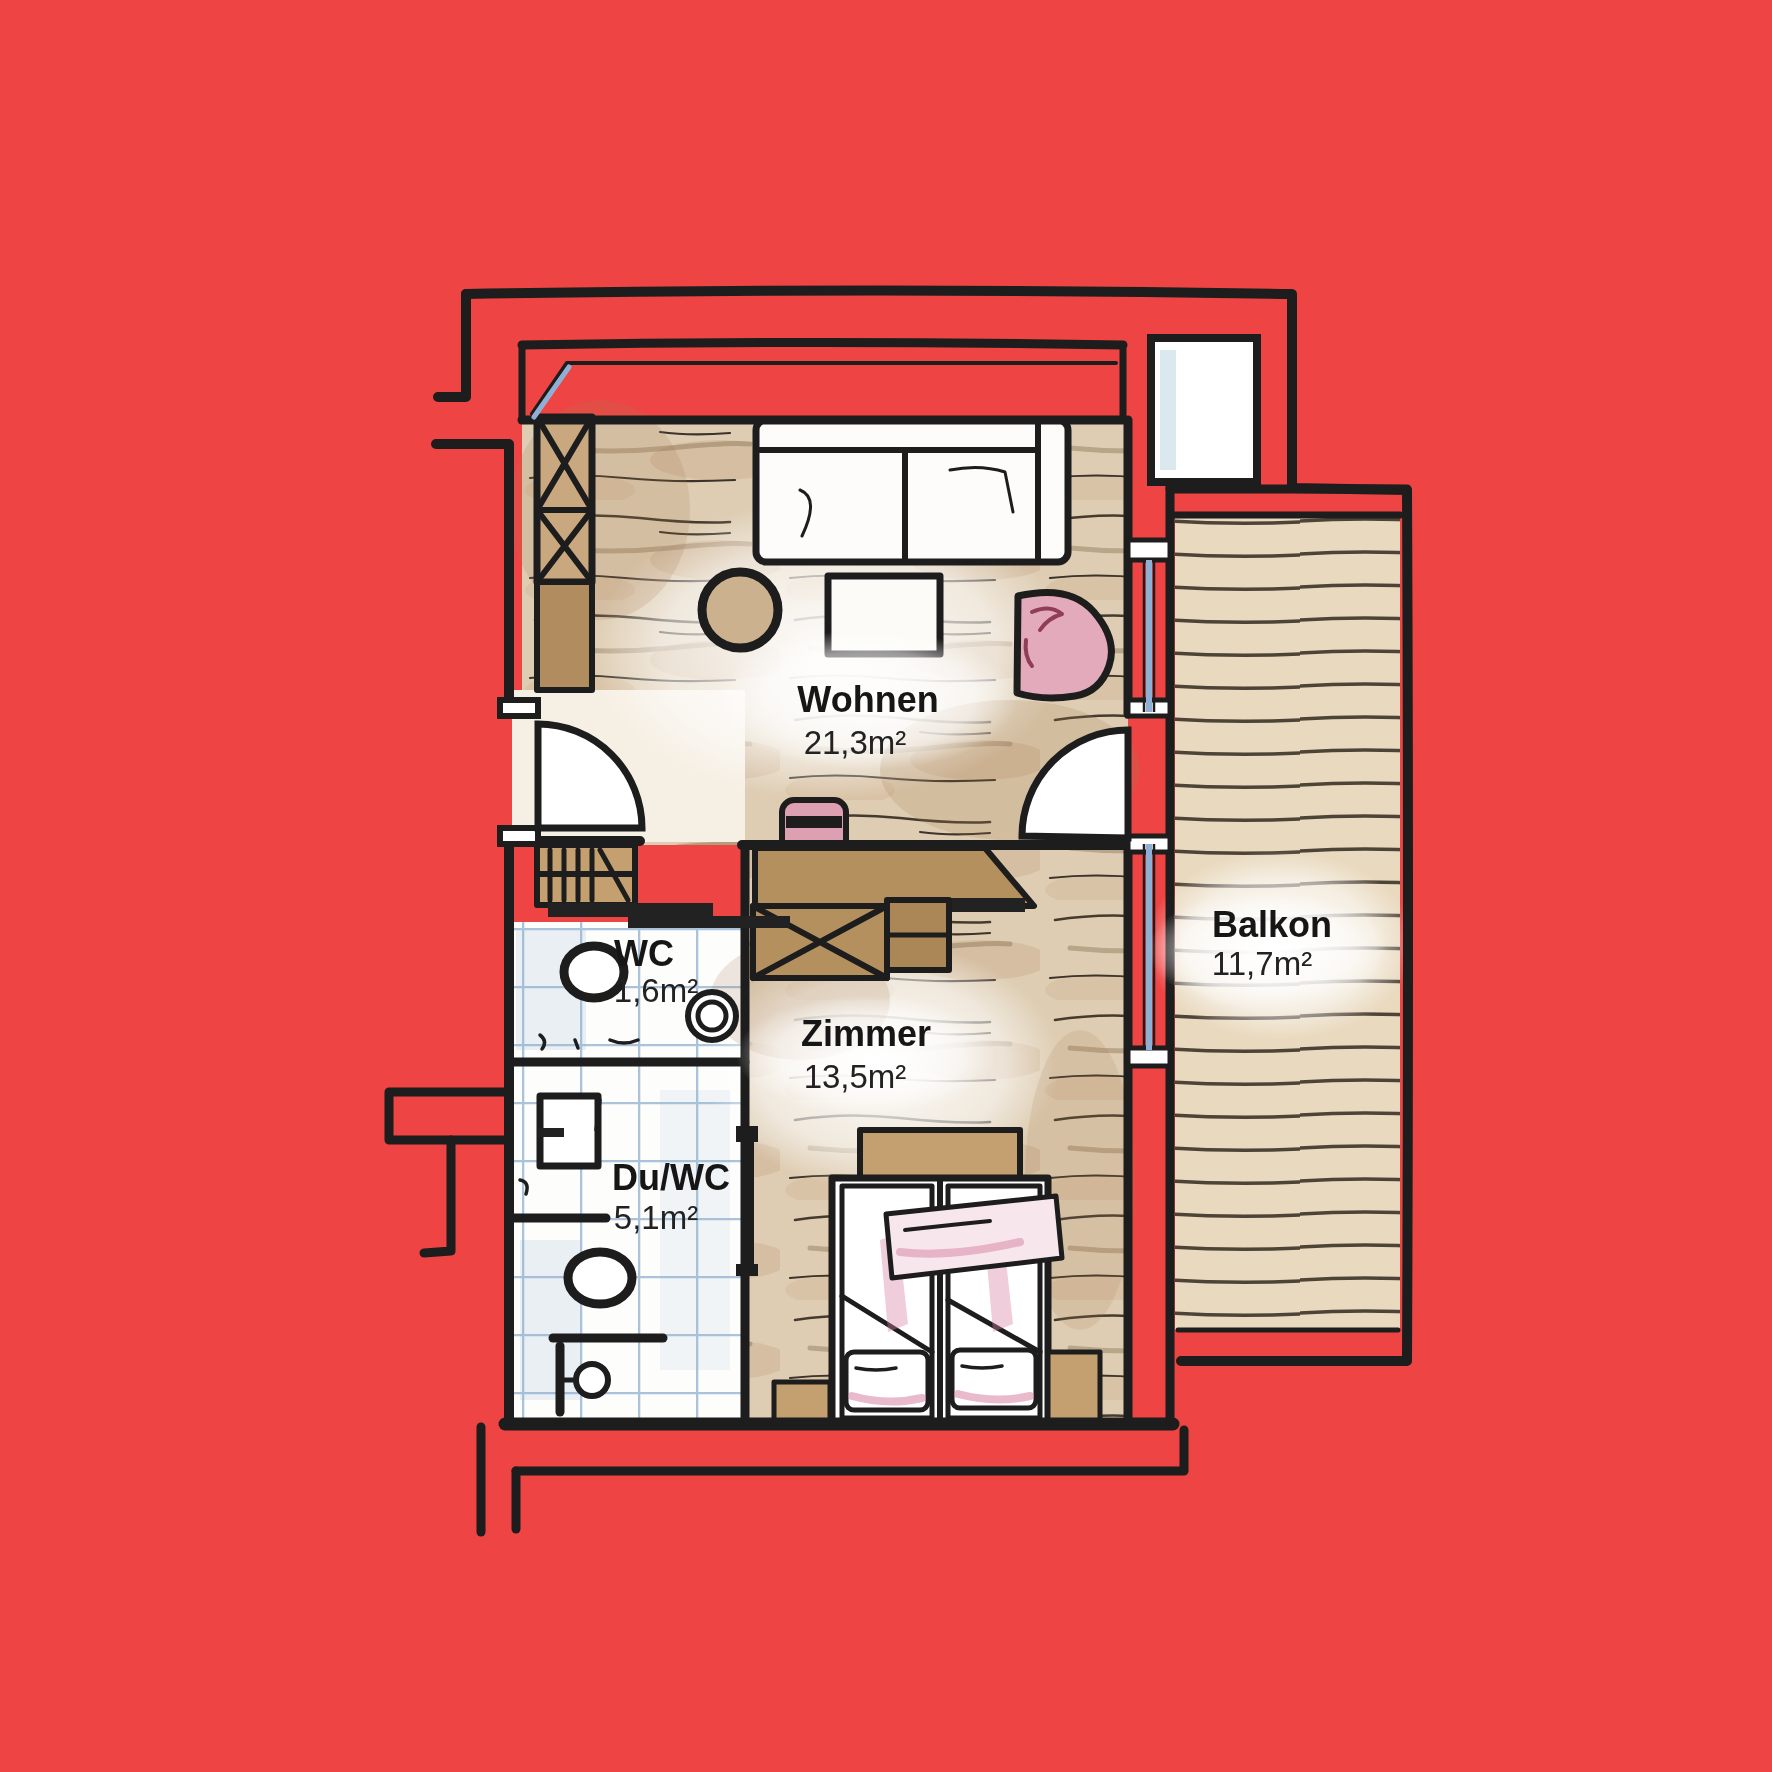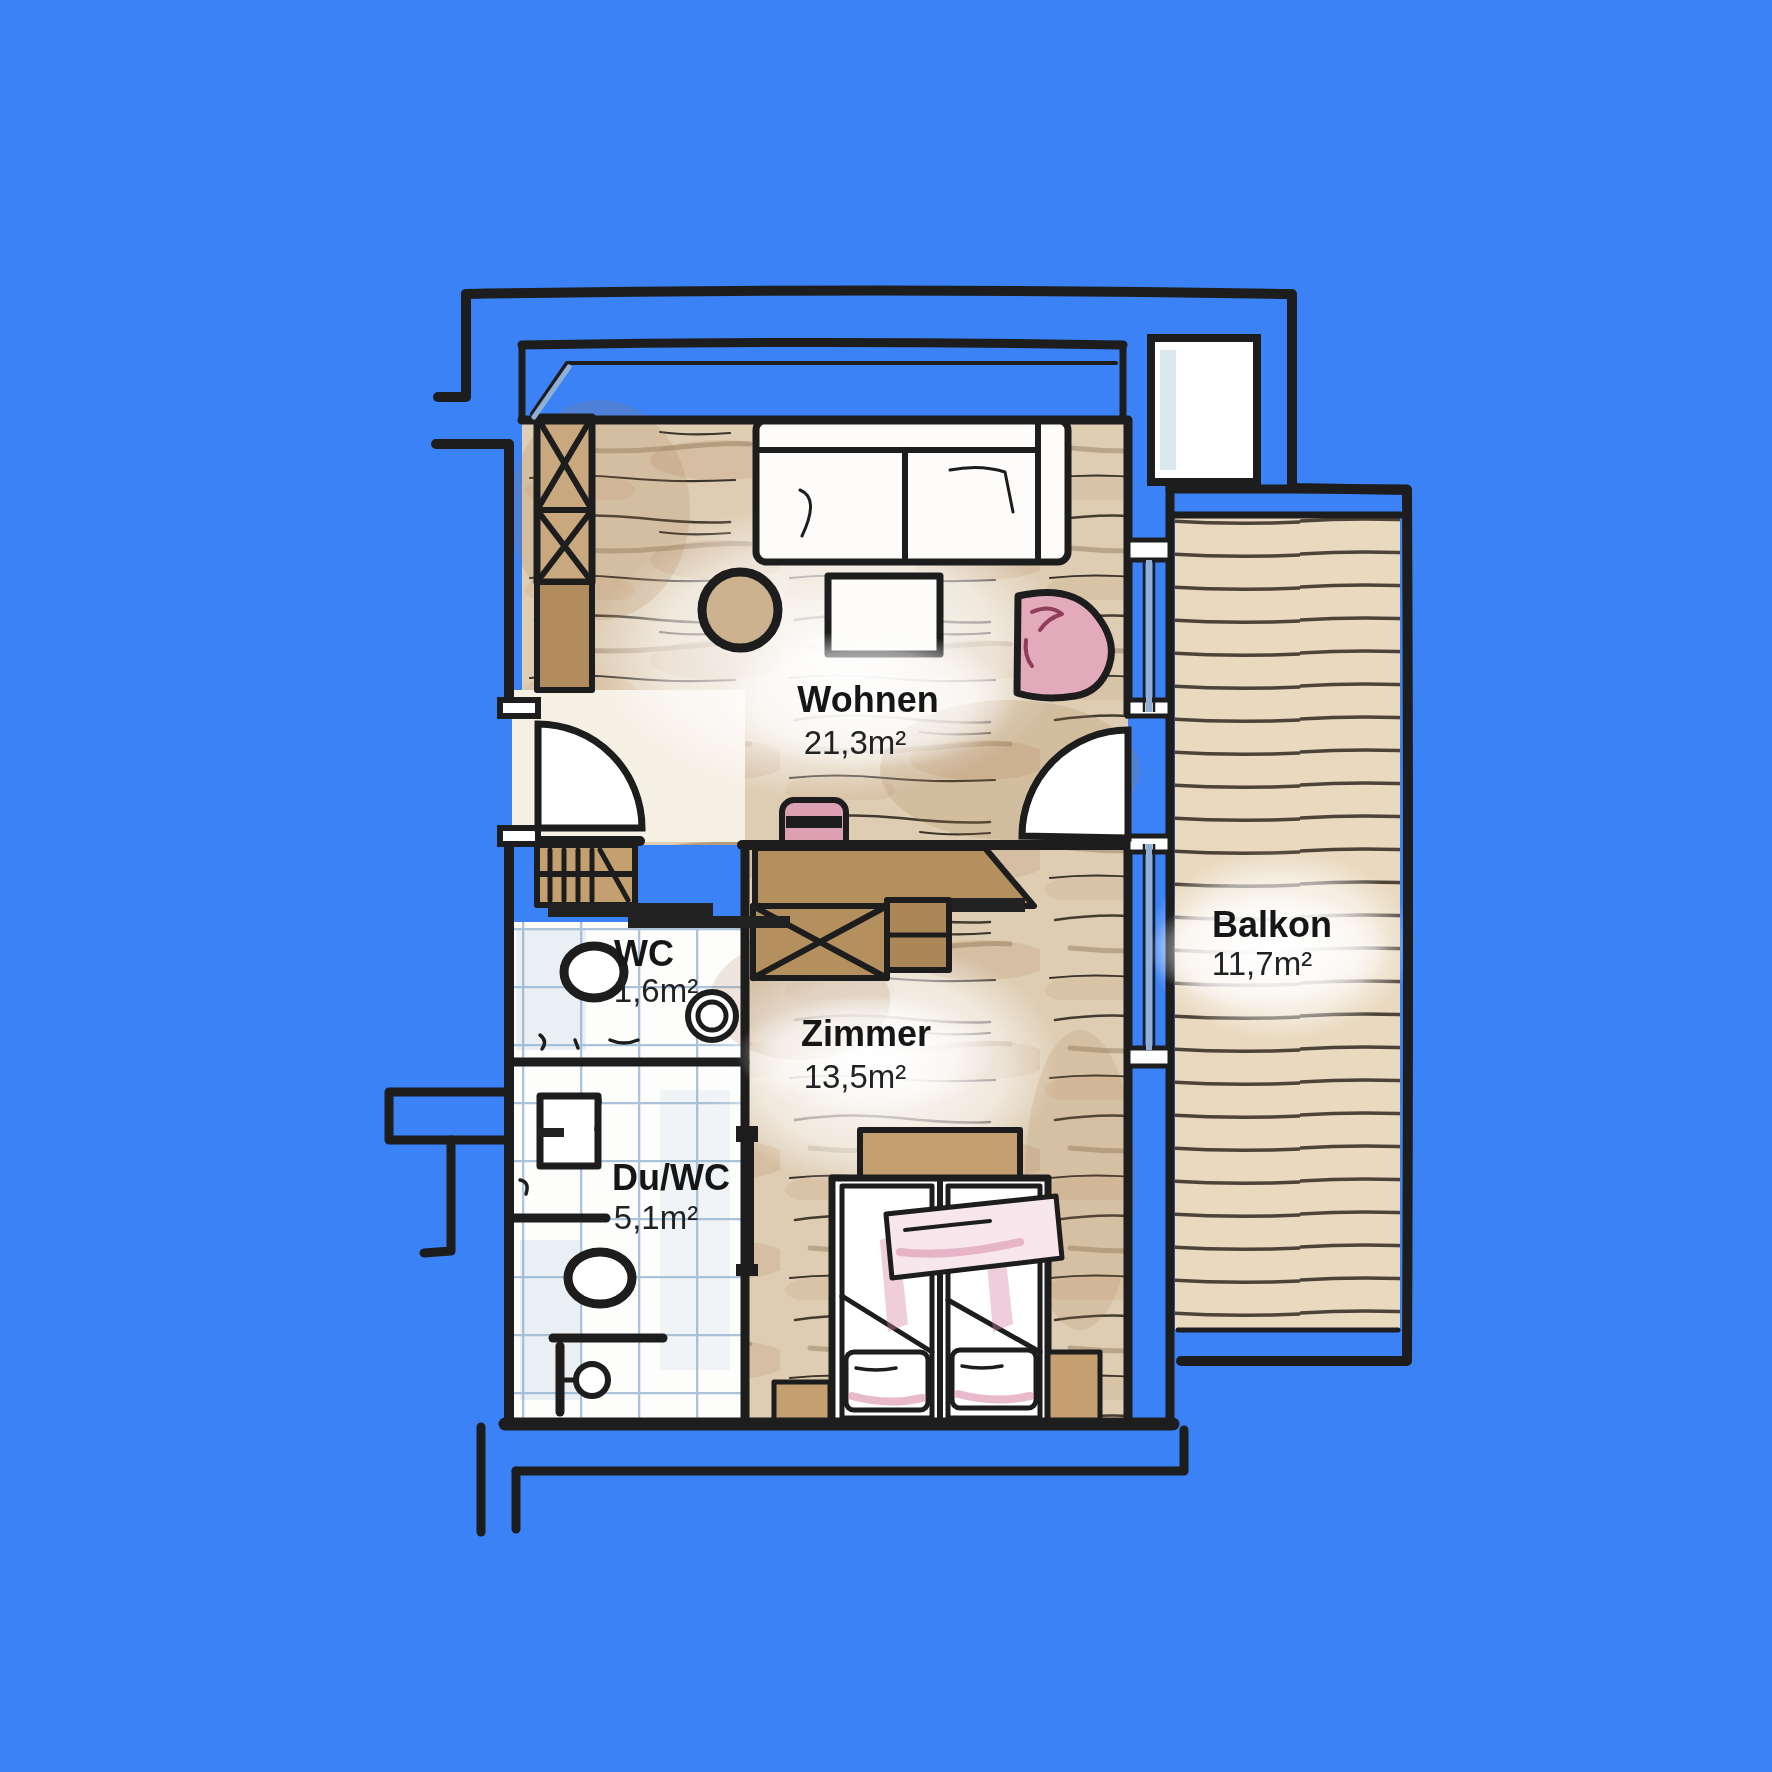--- a/index.html
+++ b/index.html
@@ -1,16 +1,16 @@
 <!DOCTYPE html>
 <html><head>
 <meta charset="utf-8">
 <style>
   html,body{margin:0;padding:0;background:#ffffff;}
-  .page{position:relative;width:1772px;height:1772px;background:#3b82f6;overflow:hidden;
+  .page{position:relative;width:1772px;height:1772px;background:#ef4444;overflow:hidden;
         font-family:"Liberation Sans", sans-serif;}
   svg{position:absolute;left:0;top:0;}
   text{font-family:"Liberation Sans", sans-serif;}
   .room-name{font-weight:bold;font-size:36px;fill:#161616;}
   .room-area{font-size:33px;fill:#222222;}
 </style>
 </head>
 <body>
 
 <div class="page">

